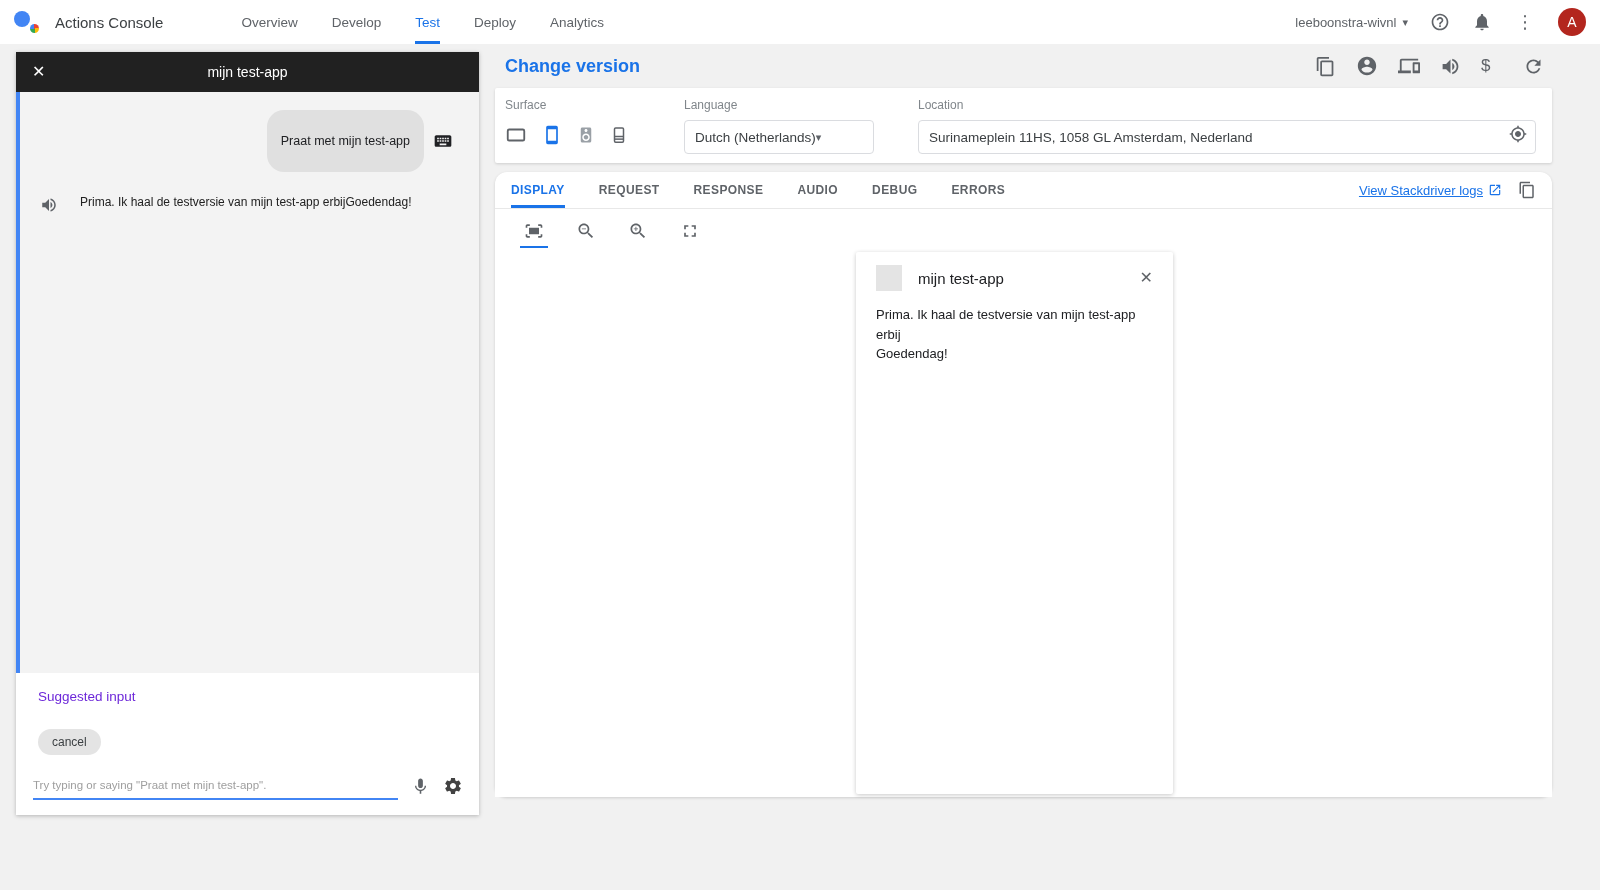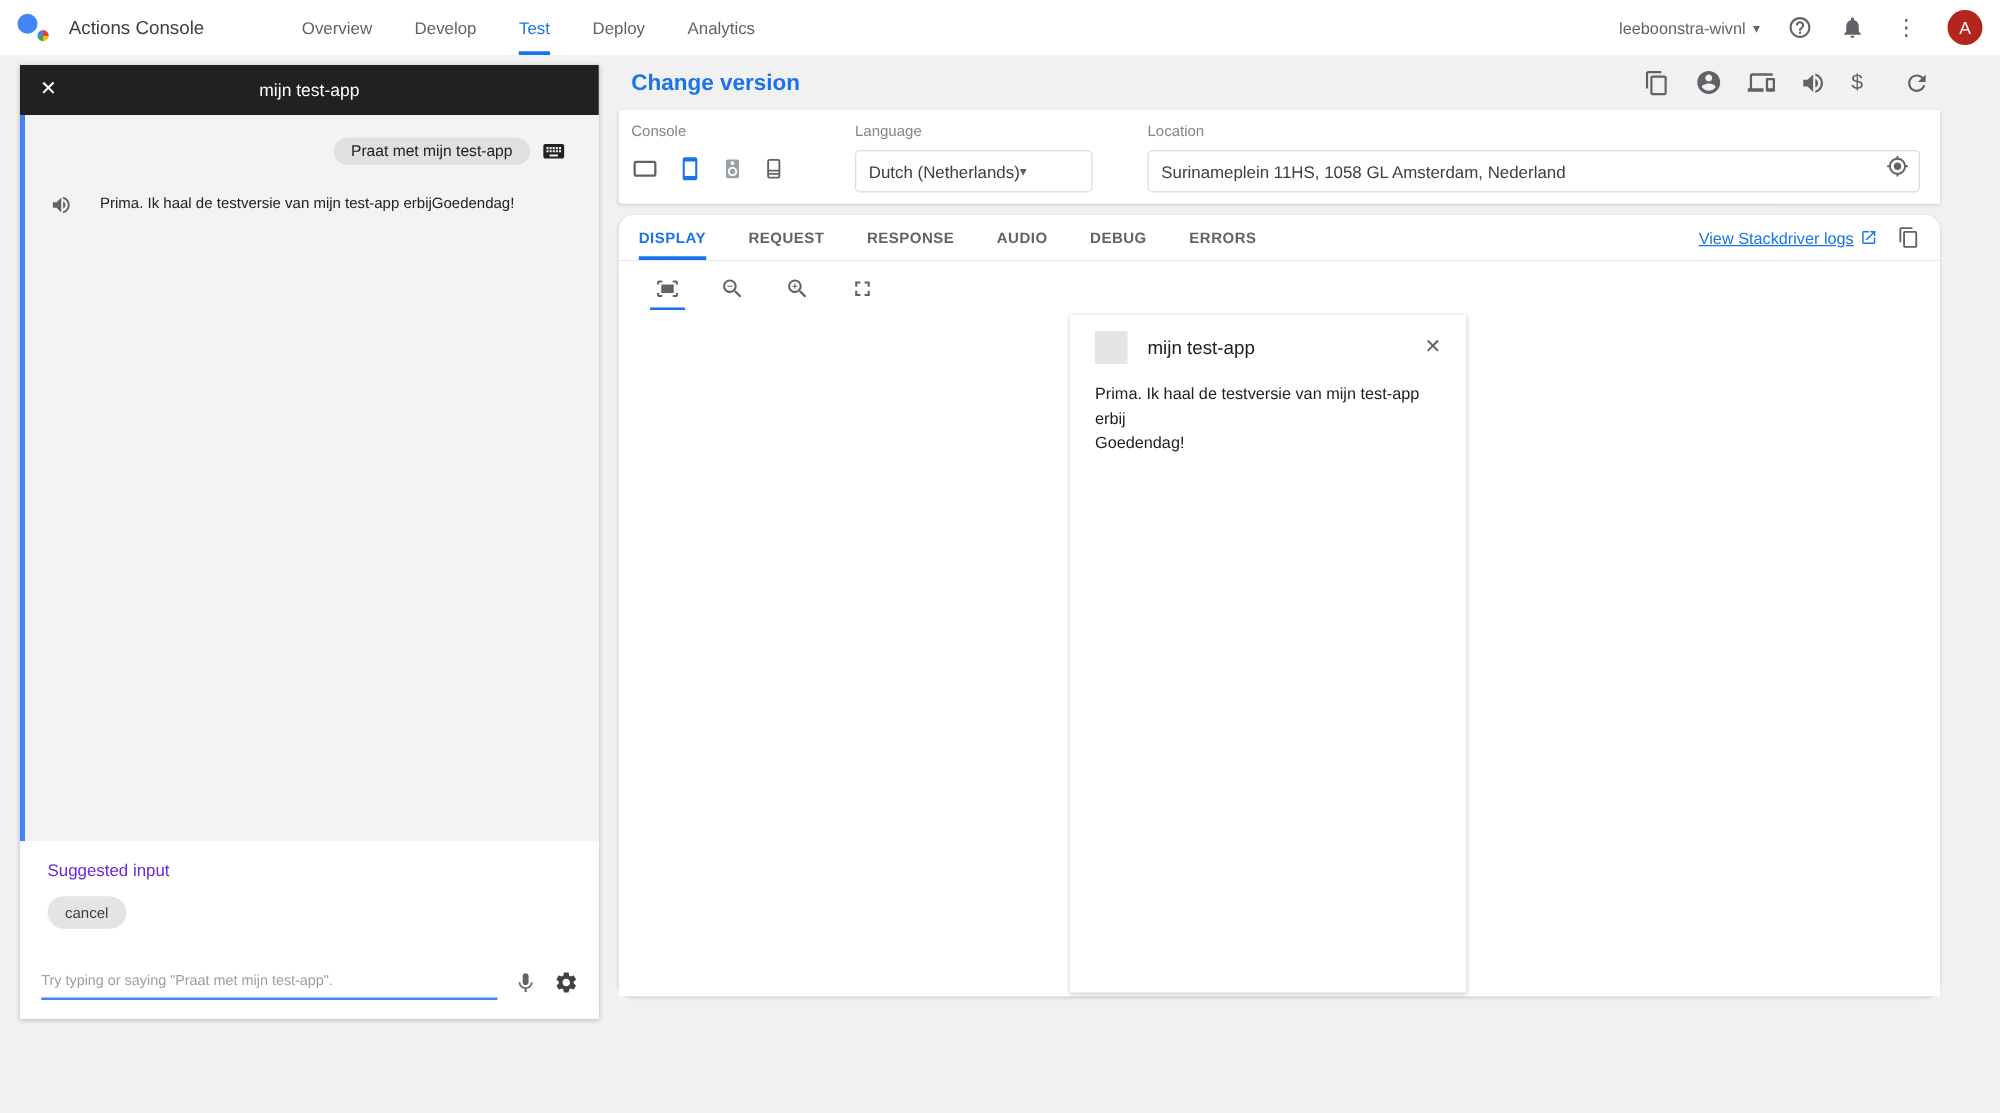--- a/index.html
+++ b/index.html
@@ -32,28 +32,28 @@
 
   
   .simulator { position: absolute; left: 16px; top: 8px; width: 463px; height: 763px; background: #fff;
     box-shadow: 0 1px 4px rgba(0,0,0,.25); display: flex; flex-direction: column; }
   .sim-header { position: relative; height: 40px; background: #212121; color: #fff; flex: none;
     display: flex; align-items: center; }
   .sim-close { position: absolute; left: 16px; font-size: 16px; color: #fff; cursor: pointer; line-height: 1; }
   .sim-title { width: 100%; text-align: center; font-size: 14px; }
   .chat-area { flex: 1 1 auto; background: #f3f3f3; border-left: 4px solid #4285f4; padding-top: 18px; overflow: hidden; }
   .user-row { display: flex; justify-content: flex-end; align-items: center; gap: 9px; padding-right: 26px; }
-  .chip { background: #e0e0e0; border-radius: 17px; padding: 4px 14px; font-size: 12.5px; color: #202124; }
+  .chip { background: #e0e0e0; border-radius: 17px; padding: 24px 14px; font-size: 12.5px; color: #202124; }
   .kb-icon { color: #202124; }
   .bot-row { margin-top: 22px; display: flex; align-items: flex-start; gap: 22px; padding: 0 42px 0 20px; }
   .bot-row .spk { color: #5f6368; margin-top: 1px; }
   .bot-text { font-size: 12px; color: #212121; line-height: 1.45; }
   .suggested { flex: none; height: 96px; background: #fff; padding: 16px 0 0 22px; }
   .suggested-label { font-size: 13.5px; color: #6d28d9; }
-  .sugg-chip { display: inline-block; margin-top: 13px; background: #e4e4e4; border-radius: 14px;
+  .sugg-chip { display: inline-block; margin-top: 25px; background: #e4e4e4; border-radius: 14px;
     padding: 6px 14px; font-size: 12px; color: #3c4043; cursor: pointer; }
   .input-bar { flex: none; height: 46px; display: flex; align-items: center; gap: 13px; padding: 0 16px 12px 17px; background: #fff; }
   .sim-input { flex: 1 1 auto; border: none; border-bottom: 2px solid #4285f4; background: transparent;
     font-size: 11.5px; font-family: "Liberation Sans", sans-serif; color: #202124; padding: 6px 0 7px 0; outline: none; }
   .sim-input::placeholder { color: #9e9e9e; }
   .mic-icon { color: #5f6368; cursor: pointer; }
   .gear-icon { color: #424242; cursor: pointer; }
 
   
   .right-col { position: absolute; left: 495px; top: 0; width: 1057px; height: 846px; }
@@ -211,21 +211,21 @@
         <span class="ti">
           <svg class="ic" width="21" height="21" viewBox="0 0 24 24" fill="currentColor">
               <path d="M17.65 6.35C16.2 4.9 14.21 4 12 4c-4.42 0-7.99 3.58-7.99 8s3.57 8 7.99 8c3.73 0 6.84-2.55 7.73-6h-2.08c-.82 2.33-3.04 4-5.65 4-3.31 0-6-2.69-6-6s2.69-6 6-6c1.66 0 3.14.69 4.22 1.78L13 11h7V4l-2.35 2.35z"></path>
             </svg>
         </span>
       </div>
     </div>
 
     <div class="settings-card">
       <div class="surface-group">
-        <div class="fld-label">Console</div>
+        <div class="fld-label">Surface</div>
         <div class="surface-icons">
           <span class="sicon gray">
             <svg class="ic" width="22" height="22" viewBox="0 0 24 24" fill="none" stroke="currentColor" stroke-width="2">
                 <rect x="3" y="6" width="18" height="12" rx="1.5"></rect>
               </svg>
           </span>
           <span class="sicon sel">
             <svg class="ic" width="20" height="20" viewBox="0 0 24 24" fill="currentColor">
                 <path d="M17 1.01L7 1c-1.1 0-2 .9-2 2v18c0 1.1.9 2 2 2h10c1.1 0 2-.9 2-2V3c0-1.1-.9-1.99-2-1.99zM17 19H7V5h10v14z"></path>
               </svg>

